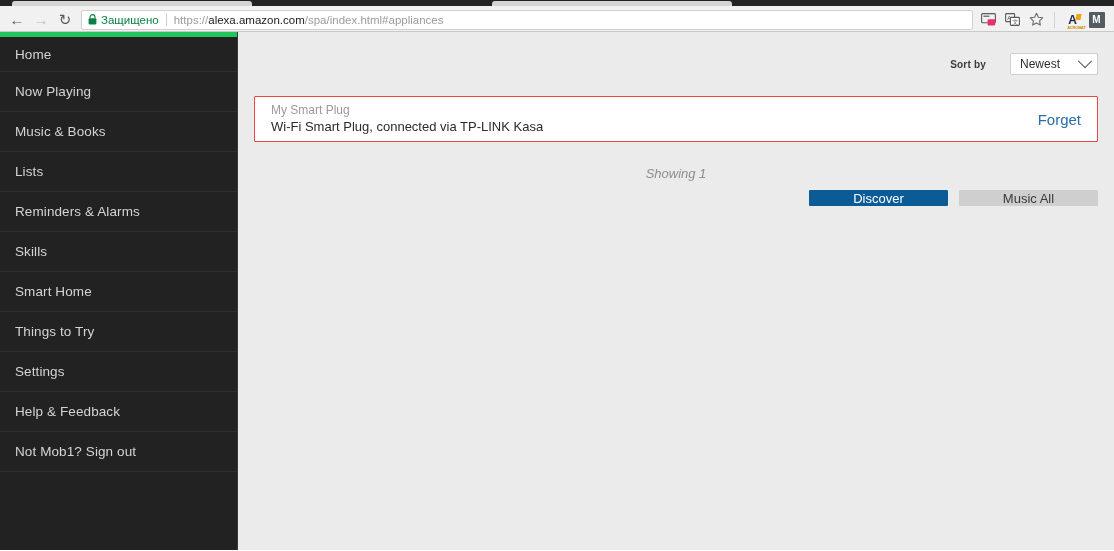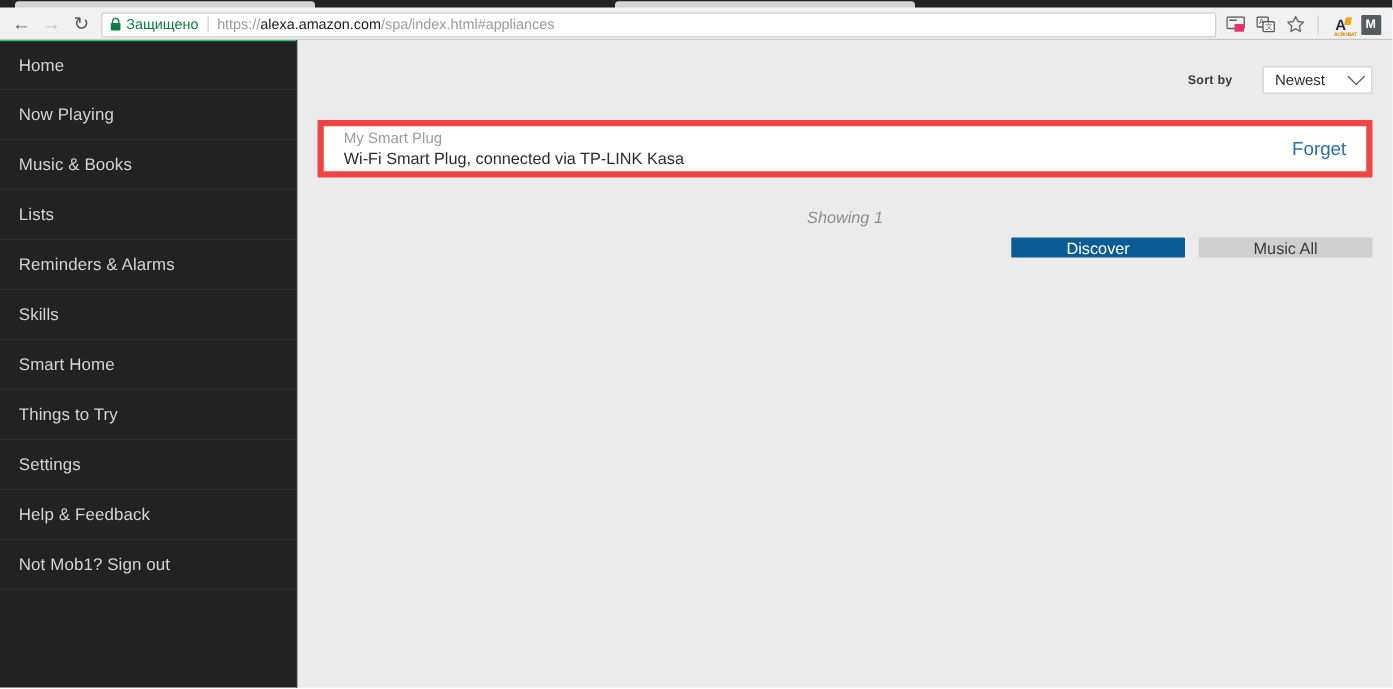--- a/index.html
+++ b/index.html
@@ -189,21 +189,21 @@
     display: flex;
     align-items: center;
     padding-left: 15px;
     box-sizing: border-box;
     border-bottom: 1px solid #2e2e2e;
     color: #d4d4d4;
     font-size: 13.5px;
     letter-spacing: 0.1px;
     cursor: pointer;
   }
-  .side-item:first-child { border-top: 1px solid #22c55e; }
+  .side-item:first-child { border-top: 5px solid #22c55e; }
 
   
   .main {
     flex: 1 1 auto;
     display: flex;
     flex-direction: column;
     min-width: 0;
     background: #ebebeb;
   }
   .main-header {
@@ -262,21 +262,21 @@
     display: inline-block;
     width: 9px;
     height: 9px;
     border-right: 1.6px solid #5a5a5a;
     border-bottom: 1.6px solid #5a5a5a;
     transform: rotate(45deg) translate(-2px,-2px);
   }
 
   .device-card {
     background: #ffffff;
-    border: 5px solid #ef4444;
+    border: 1px solid #ef4444;
     border-radius: 1px;
     height: 46px;
     display: flex;
     align-items: center;
     justify-content: space-between;
     padding: 0 16px 0 16px;
     box-sizing: border-box;
   }
   .device-info { display: flex; flex-direction: column; gap: 1px; }
   .device-name {

